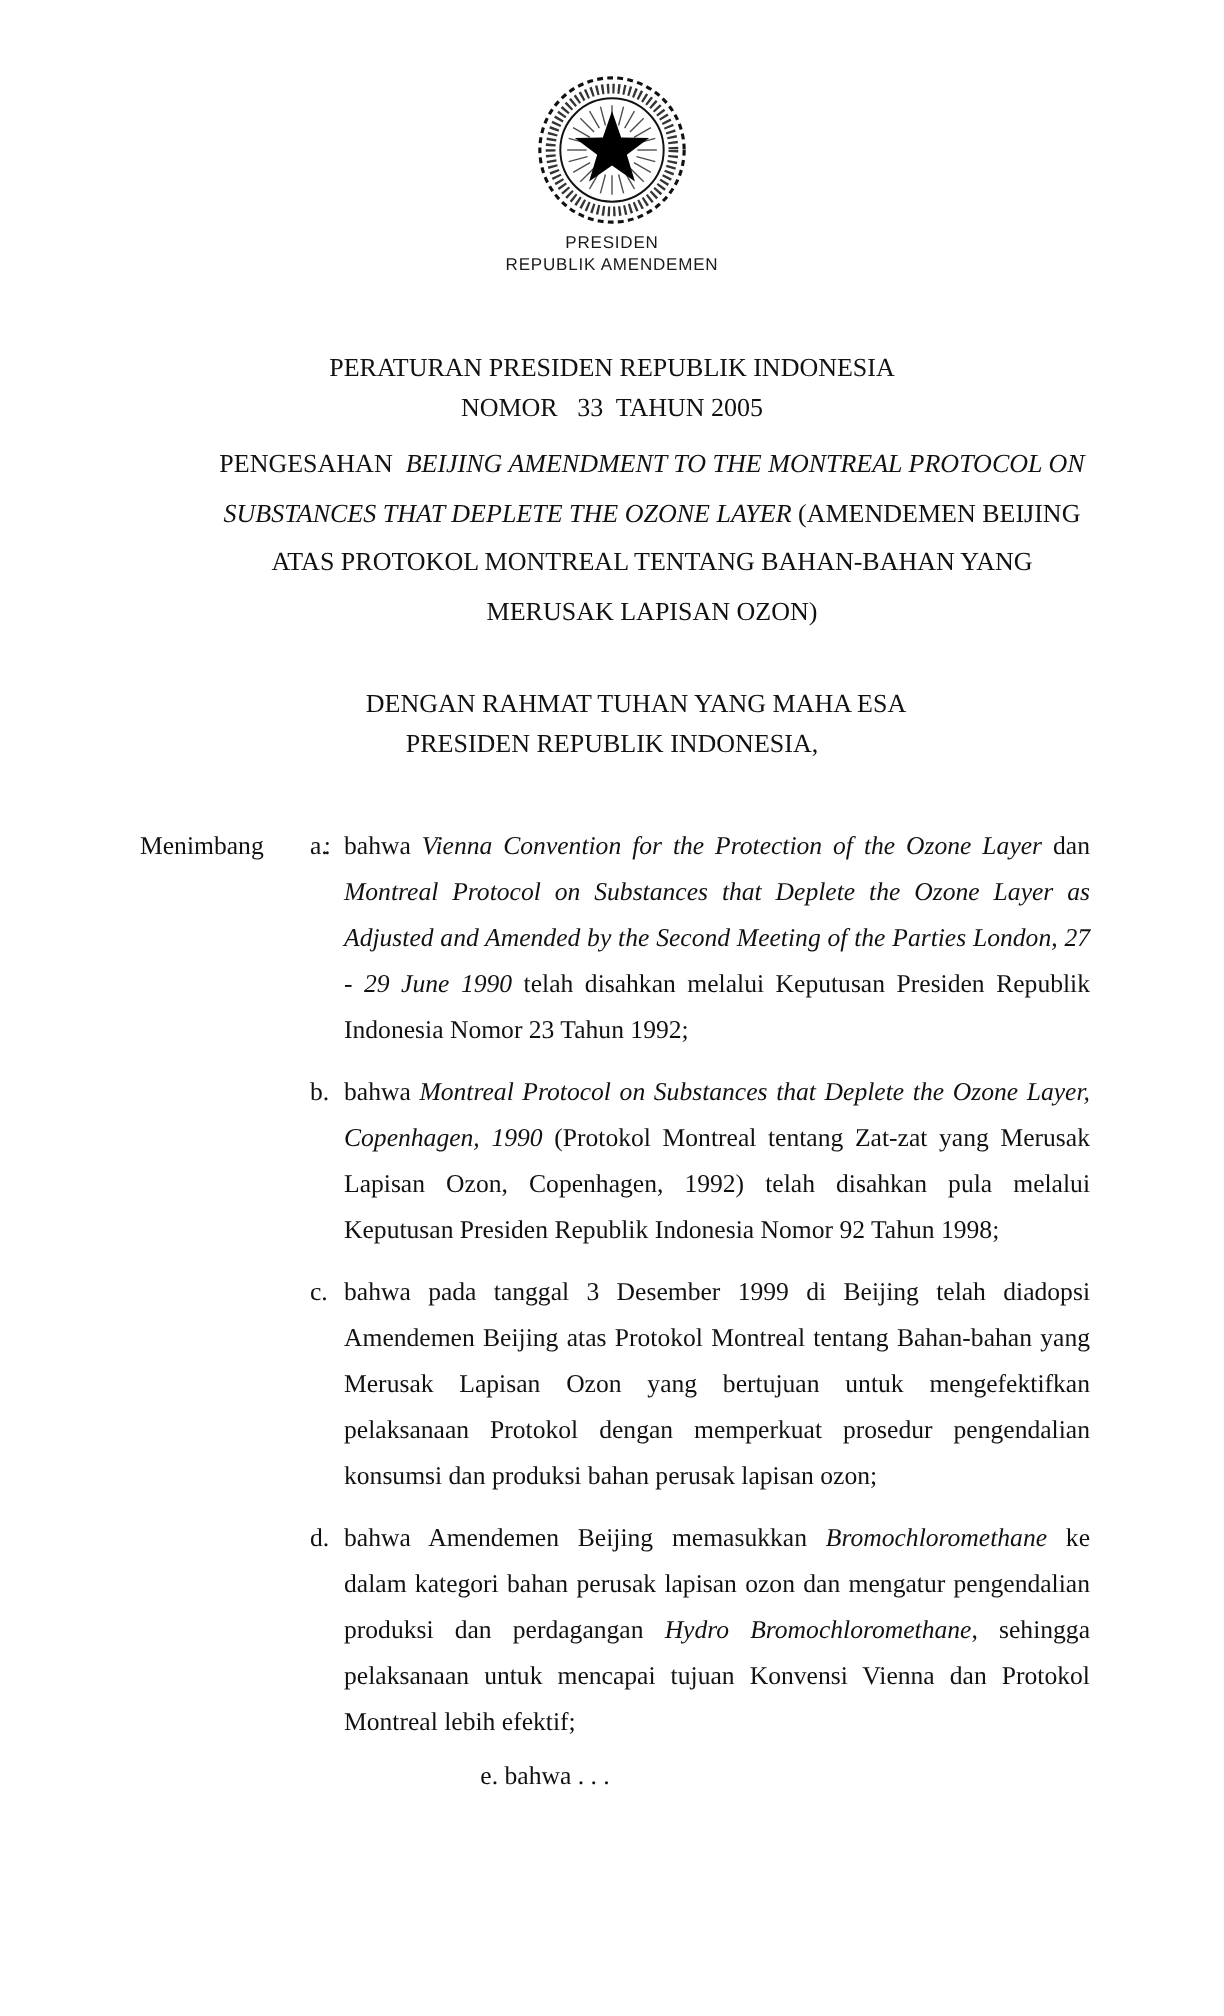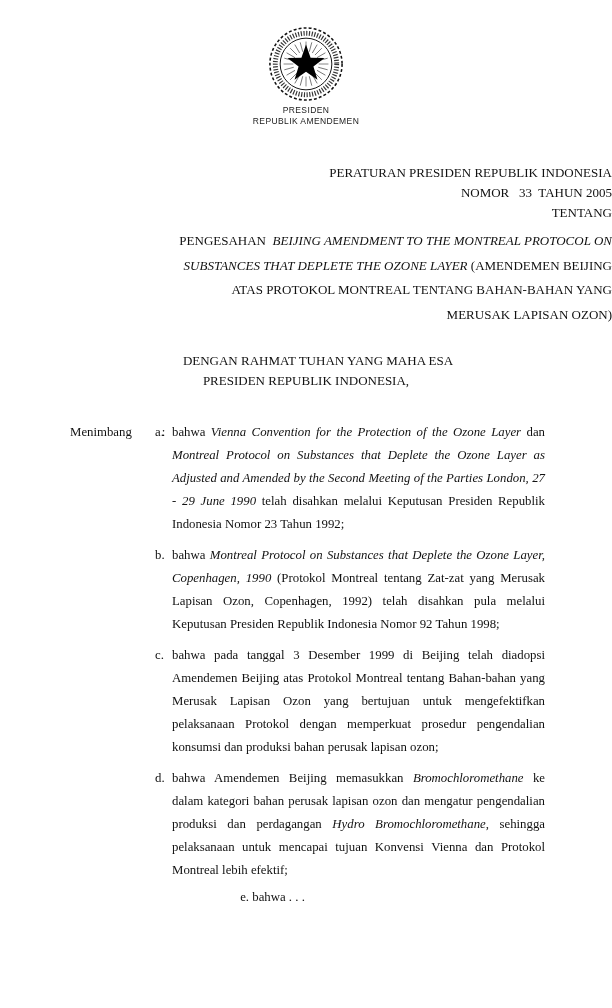--- a/index.html
+++ b/index.html
@@ -8,34 +8,34 @@
     position: relative;
     width: 612px;
     height: 1008px;
     margin: 0 auto;
     background: #ffffff;
     font-family: "Liberation Serif", serif;
     color: #111111;
     overflow: hidden;
   }
   .seal-block {
-    padding-top: 25px;
+    padding-top: 36px;
     text-align: center;
   }
   .seal-label {
     margin-top: 2px;
     font-family: "Liberation Sans", sans-serif;
     font-size: 8.5px;
     line-height: 11px;
     letter-spacing: 0.4px;
     color: #1a1a1a;
   }
   .title-block {
     margin-top: 36px;
-    text-align: right;
+    text-align: center;
     font-size: 13px;
   }
   #title-head .tline { line-height: 20px; white-space: pre-wrap; }
   #title-subject { margin-top: 6px; }
   #title-subject .tline { line-height: 24.5px; white-space: pre-wrap; padding-left: 40px; }
   .it { font-style: italic; }
   .preamble {
     margin-top: 24px;
     text-align: center;
     font-size: 13px;
@@ -113,21 +113,20 @@
     <div class="seal-label">
       <div>PRESIDEN</div>
       <div>REPUBLIK AMENDEMEN</div>
     </div>
   </div>
 
   <div class="title-block">
     <div id="title-head">
         <div class="tline">PERATURAN PRESIDEN REPUBLIK INDONESIA</div>
         <div class="tline">NOMOR   33  TAHUN 2005</div>
-        <div class="tline">TENTANG</div>
       </div>
     <div id="title-subject">
         <div class="tline"><span>PENGESAHAN  </span><span class="it">BEIJING AMENDMENT TO THE MONTREAL PROTOCOL ON</span></div>
         <div class="tline"><span class="it">SUBSTANCES THAT DEPLETE THE OZONE LAYER</span><span> (AMENDEMEN BEIJING</span></div>
         <div class="tline"><span>ATAS PROTOKOL MONTREAL TENTANG BAHAN-BAHAN YANG</span></div>
         <div class="tline"><span>MERUSAK LAPISAN OZON)</span></div>
       </div>
   </div>
 
   <div class="preamble">

